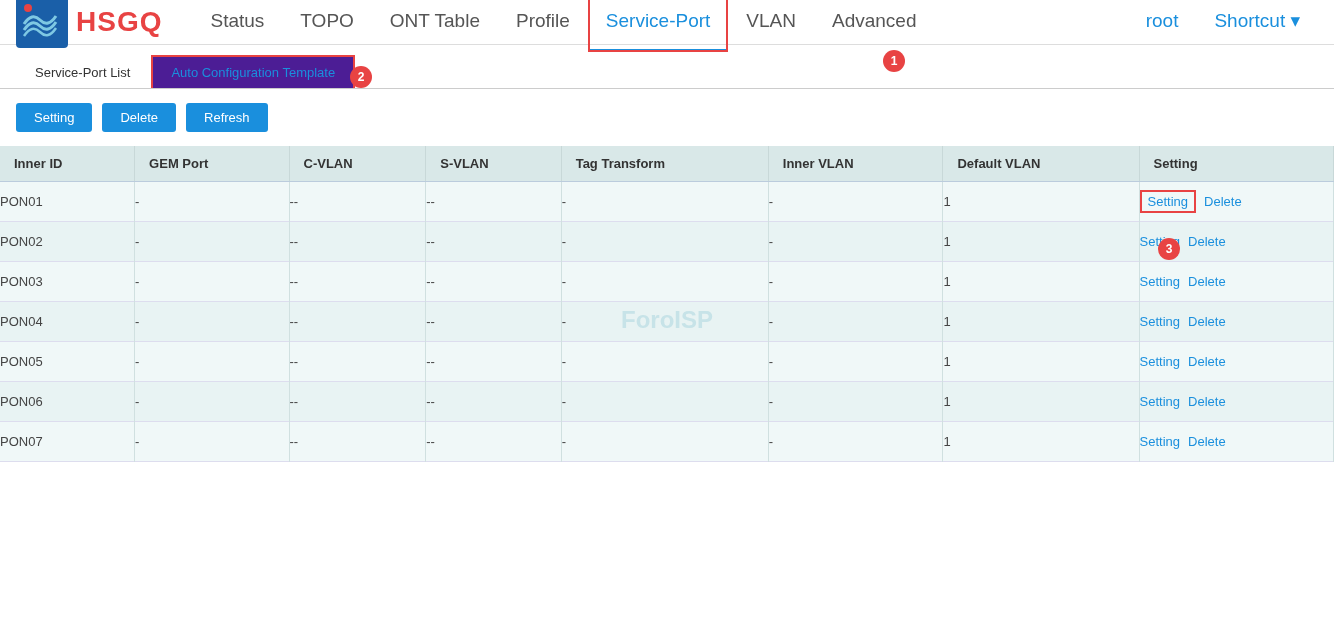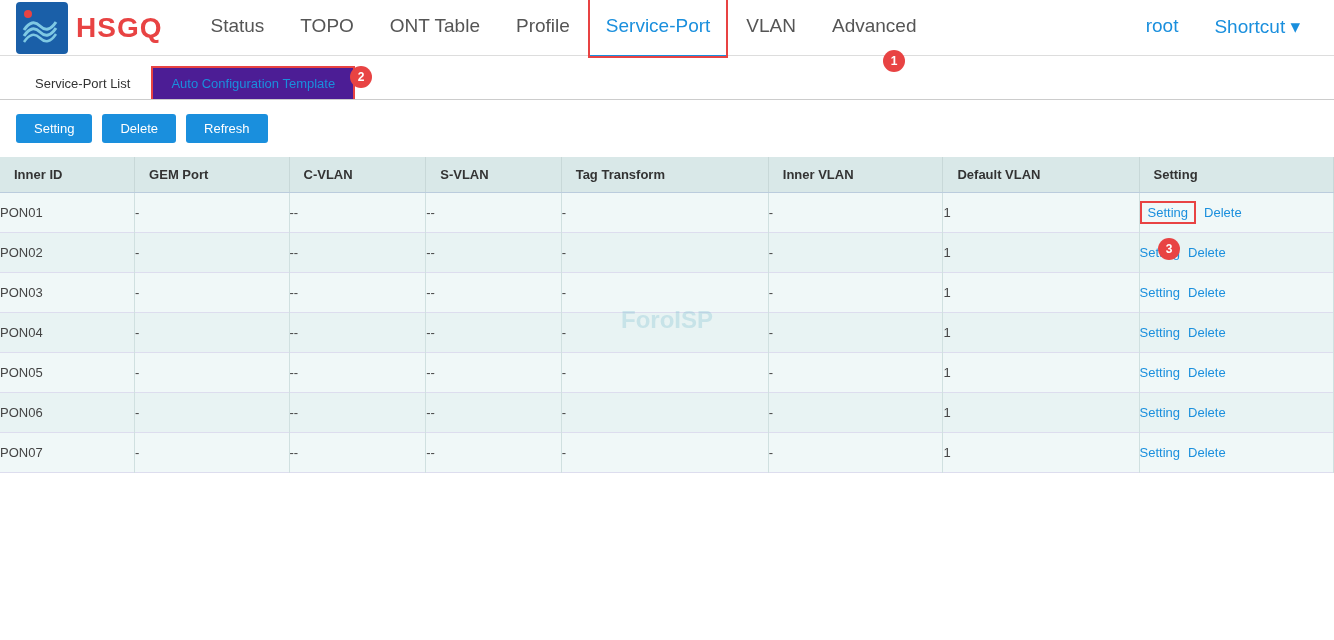--- a/index.html
+++ b/index.html
@@ -4,21 +4,21 @@
   <style>
     * { box-sizing: border-box; margin: 0; padding: 0; }
     body { font-family: Arial, sans-serif; font-size: 13px; background: #fff; color: #333; }
 
     
     .navbar {
       display: flex;
       align-items: center;
       border-bottom: 1px solid #ddd;
       padding: 0 16px;
-      height: 56px;
+      height: 45px;
       background: #fff;
     }
     .logo-area {
       display: flex;
       align-items: center;
       margin-right: 30px;
     }
     .logo-icon {
       width: 52px;
       height: 52px;

